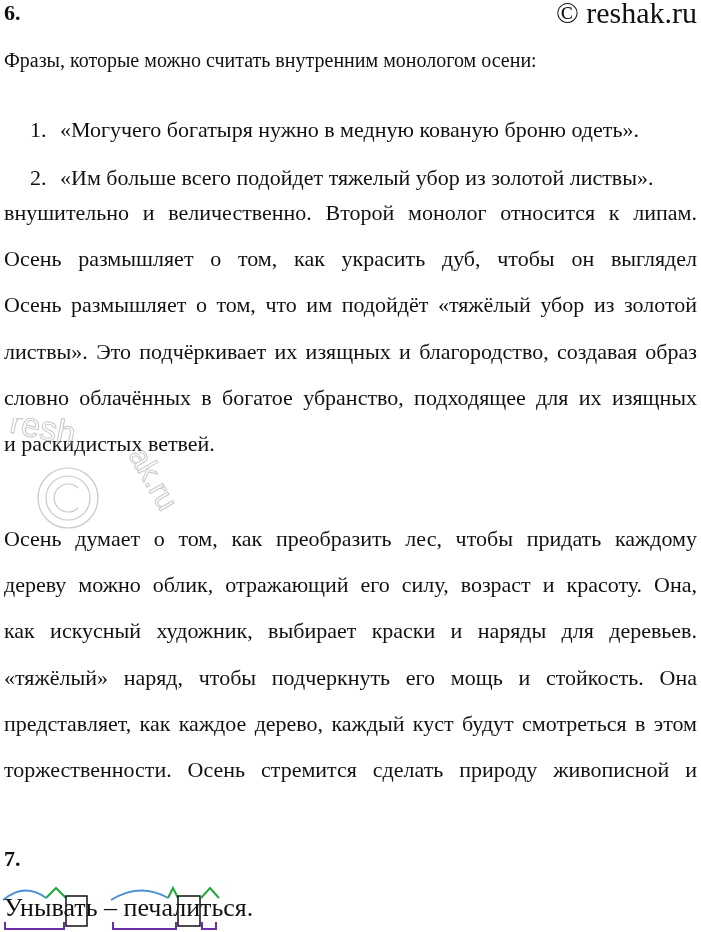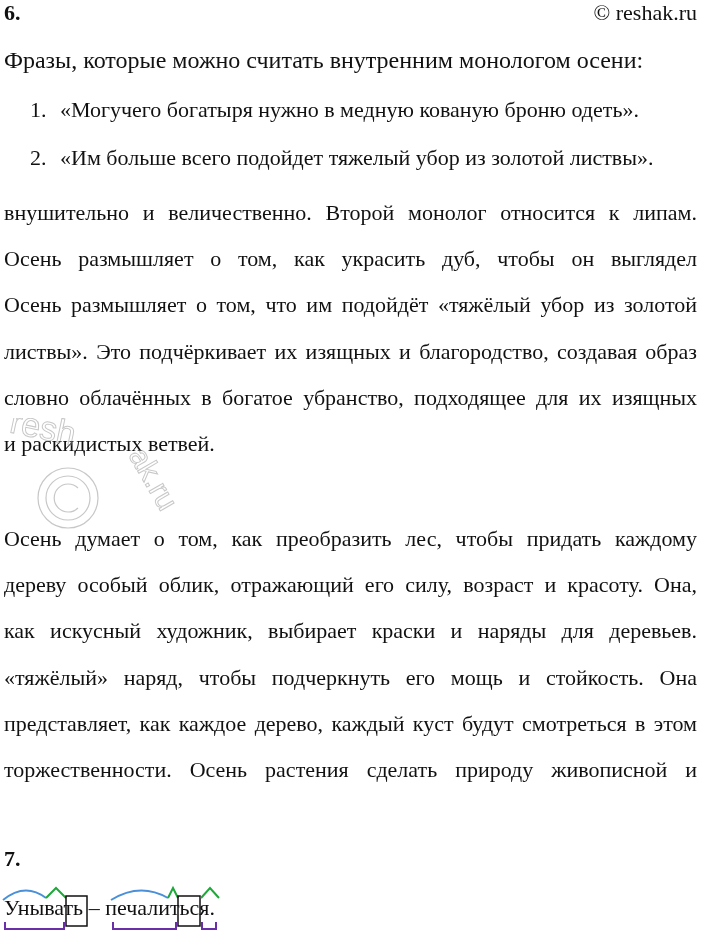--- a/index.html
+++ b/index.html
@@ -5,38 +5,38 @@
   html, body { margin: 0; padding: 0; background: #ffffff; }
   body {
     width: 701px; height: 932px; position: relative; overflow: hidden;
     font-family: "Liberation Serif", "DejaVu Serif", serif;
     color: #111111;
   }
   .num {
     position: absolute; left: 4px; font-weight: bold; font-size: 22px; line-height: 26px;
   }
   .copyright {
-    position: absolute; right: 4px; top: 0px; font-size: 22px; line-height: 26px;
+    position: absolute; right: 4px; top: 0px; font-size: 30px; line-height: 26px;
   }
   .line {
-    position: absolute; left: 4px; right: 4px; font-size: 24px; line-height: 28px;
+    position: absolute; left: 4px; right: 4px; font-size: 20px; line-height: 28px;
     white-space: nowrap;
   }
-  .list-item { position: absolute; left: 30px; font-size: 22px; line-height: 28px; white-space: nowrap; }
+  .list-item { position: absolute; left: 30px; font-size: 22px; line-height: 28px; white-space: nowrap; margin-top: 20px; }
   .list-item .marker { display: inline-block; width: 30px; }
   .para { position: absolute; left: 4px; width: 693px; font-size: 22px; line-height: 46.2px; text-align: justify; }
   .jline { display: block; text-align: justify; text-align-last: justify; white-space: normal; height: 46.2px; overflow: hidden; }
   .jline.last { text-align-last: left; }
 
   .watermark {
     position: absolute; left: 6px; top: 418px; width: 210px; height: 120px;
     pointer-events: none; opacity: 0.55;
   }
 
-  .morph-wrap { position: absolute; left: 4px; top: 894px; font-size: 22px; line-height: 28px; white-space: nowrap; }
+  .morph-wrap { position: absolute; left: 4px; top: 894px; font-size: 26px; line-height: 28px; white-space: nowrap; }
   .morph-svg { position: absolute; left: 0; top: 878px; }
 </style>
 </head>
 <body>
 
 <div class="num" style="top:0px;">6.</div>
 <div class="copyright">© reshak.ru</div>
 
 <div class="line" style="top:46px;">Фразы, которые можно считать внутренним монологом осени:</div>
 
@@ -51,25 +51,25 @@
   <span class="jline">внушительно и величественно. Второй монолог относится к липам.</span>
   <span class="jline">Осень размышляет о том, как украсить дуб, чтобы он выглядел</span>
   <span class="jline">Осень размышляет о том, что им подойдёт «тяжёлый убор из золотой</span>
   <span class="jline">листвы». Это подчёркивает их изящных и благородство, создавая образ</span>
   <span class="jline">словно облачённых в богатое убранство, подходящее для их изящных</span>
   <span class="jline last">и раскидистых ветвей.</span>
 </div>
 
 <div class="para" style="top:516px;">
   <span class="jline">Осень думает о том, как преобразить лес, чтобы придать каждому</span>
-  <span class="jline">дереву особый облик, отражающий его силу, возраст и красоту. Она,</span>
+  <span class="jline">дереву можно облик, отражающий его силу, возраст и красоту. Она,</span>
   <span class="jline">как искусный художник, выбирает краски и наряды для деревьев.</span>
   <span class="jline">«тяжёлый» наряд, чтобы подчеркнуть его мощь и стойкость. Она</span>
   <span class="jline">представляет, как каждое дерево, каждый куст будут смотреться в этом</span>
-  <span class="jline">торжественности. Осень растения сделать природу живописной и</span>
+  <span class="jline">торжественности. Осень стремится сделать природу живописной и</span>
 </div>
 
 <svg class="watermark" viewBox="0 0 210 120" xmlns="http://www.w3.org/2000/svg">
   <g fill="none" stroke="#9a9a9a" stroke-width="1.2">
     <circle cx="62" cy="80" r="30"></circle>
     <circle cx="62" cy="80" r="22"></circle>
     <path d="M72 70 A14 14 0 1 0 72 90"></path>
   </g>
   <text x="2" y="22" font-family="Liberation Sans, sans-serif" font-size="34" fill="none" stroke="#9a9a9a" stroke-width="1" transform="rotate(12 40 20)">resh</text>
   <text x="96" y="38" font-family="Liberation Sans, sans-serif" font-size="30" fill="none" stroke="#9a9a9a" stroke-width="1" transform="rotate(60 110 60)">ak.ru</text>

